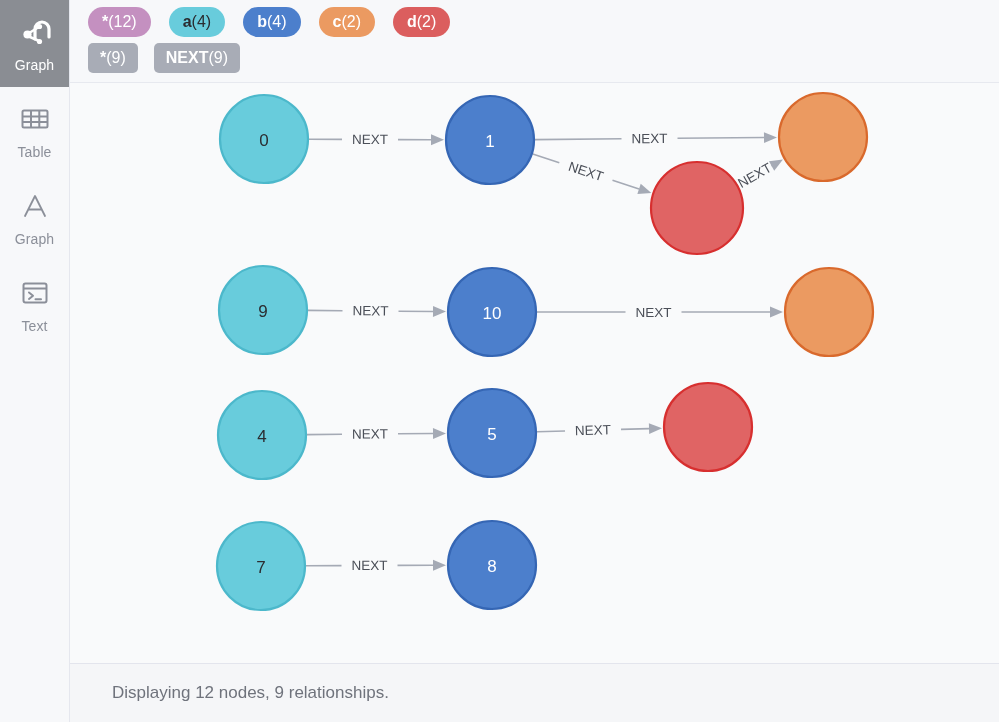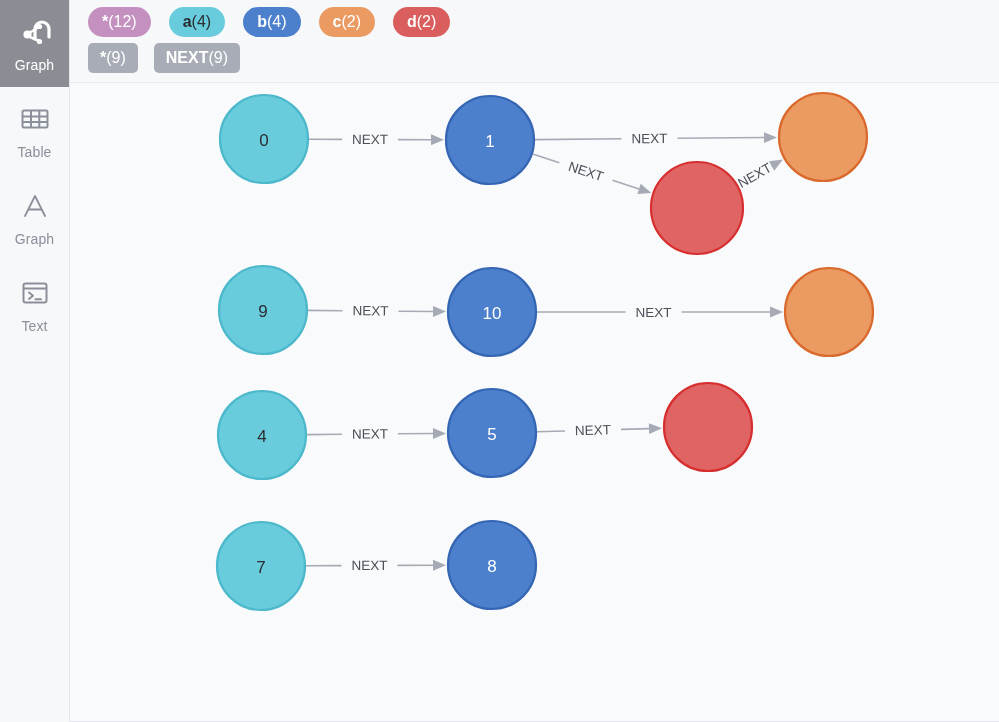--- a/index.html
+++ b/index.html
@@ -315,14 +315,17 @@
             <text x="422" y="351" class="node-caption" fill="#ffffff">5</text>
             <circle cx="638" cy="344" r="44" fill="#e06464" stroke="#d72f2f" stroke-width="2.2" class="node-circle"></circle>
             <circle cx="191" cy="483" r="44" fill="#68ccdc" stroke="#4cb8cb" stroke-width="2.2" class="node-circle"></circle>
             <text x="191" y="484" class="node-caption" fill="#2b2d31">7</text>
             <circle cx="422" cy="482" r="44" fill="#4c7fcc" stroke="#3566b4" stroke-width="2.2" class="node-circle"></circle>
             <text x="422" y="483" class="node-caption" fill="#ffffff">8</text>
           </g>
         </svg>
     </div>
 
+    <div id="footer">
+      <span id="footer-text">Displaying 12 nodes, 9 relationships.</span>
+    </div>
   </div>
 </div>
 
 </body></html>

